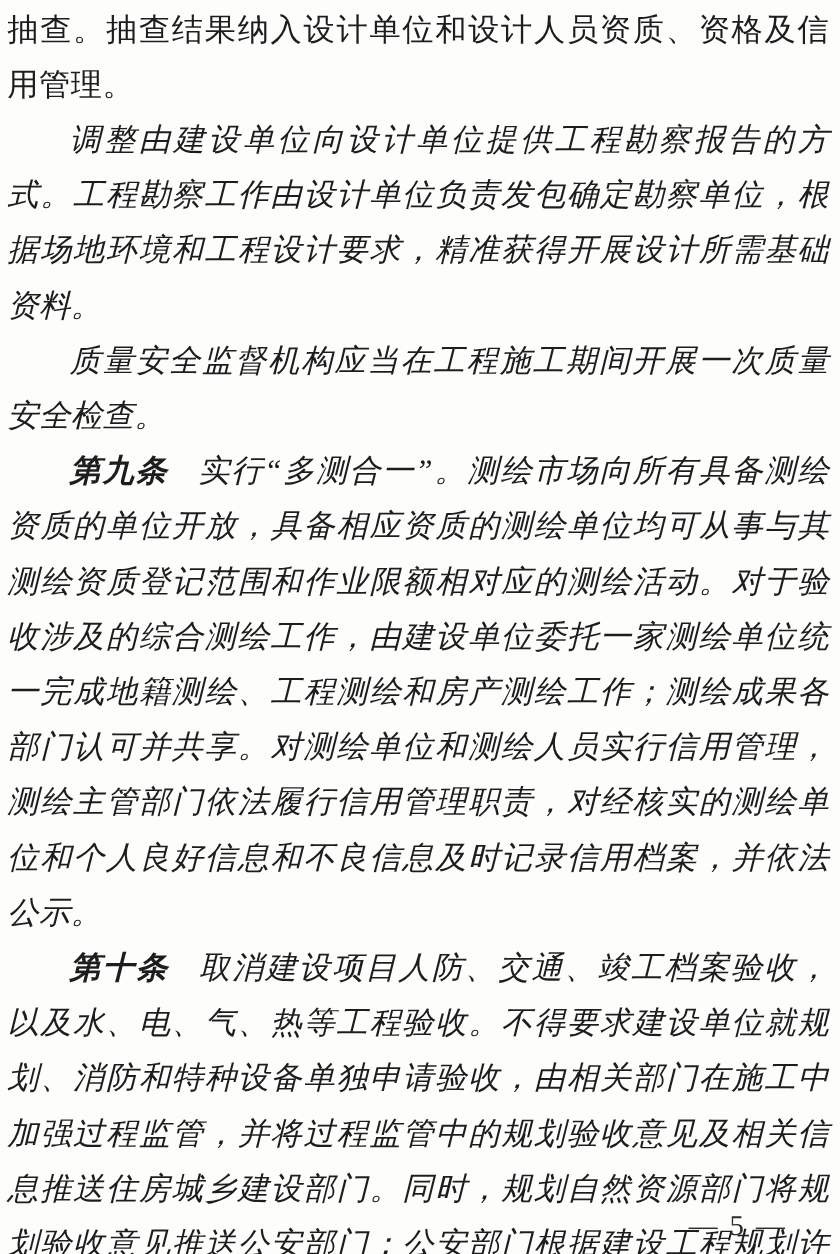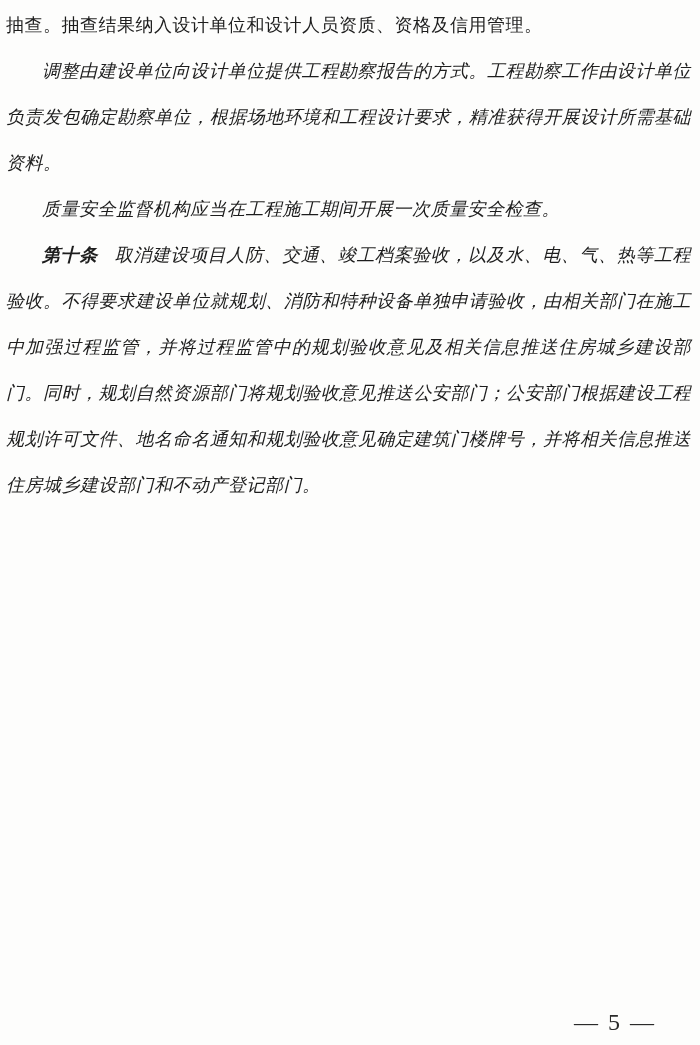--- a/index.html
+++ b/index.html
@@ -14,21 +14,21 @@
     margin: 0 auto;
     background: #fdfdfc;
     color: #1d1d1d;
     font-family: "Liberation Serif", "DejaVu Serif", serif;
     overflow: hidden;
     box-sizing: border-box;
     padding: 2px 9px 0 6px;
   }
   .doc-body p {
     margin: 0;
-    font-size: 18px;
+    font-size: 26px;
     line-height: 46px;
     text-align: justify;
     text-justify: inter-character;
     letter-spacing: 0.5px;
   }
   .doc-body p.indent {
     text-indent: 2em;
     font-style: italic;
   }
   .article-lead {
@@ -50,19 +50,20 @@
 
 <div class="scan-page">
   <div class="doc-body">
 
     <p>抽查。抽查结果纳入设计单位和设计人员资质、资格及信用管理。</p>
 
     <p class="indent">调整由建设单位向设计单位提供工程勘察报告的方式。工程勘察工作由设计单位负责发包确定勘察单位，根据场地环境和工程设计要求，精准获得开展设计所需基础资料。</p>
 
     <p class="indent">质量安全监督机构应当在工程施工期间开展一次质量安全检查。</p>
 
+    <p class="indent"><span class="article-lead">第九条</span><span>实行“多测合一”。测绘市场向所有具备测绘资质的单位开放，具备相应资质的测绘单位均可从事与其测绘资质登记范围和作业限额相对应的测绘活动。对于验收涉及的综合测绘工作，由建设单位委托一家测绘单位统一完成地籍测绘、工程测绘和房产测绘工作；测绘成果各部门认可并共享。对测绘单位和测绘人员实行信用管理，测绘主管部门依法履行信用管理职责，对经核实的测绘单位和个人良好信息和不良信息及时记录信用档案，并依法公示。</span></p>
 
     <p class="indent"><span class="article-lead">第十条</span><span>取消建设项目人防、交通、竣工档案验收，以及水、电、气、热等工程验收。不得要求建设单位就规划、消防和特种设备单独申请验收，由相关部门在施工中加强过程监管，并将过程监管中的规划验收意见及相关信息推送住房城乡建设部门。同时，规划自然资源部门将规划验收意见推送公安部门；公安部门根据建设工程规划许可文件、地名命名通知和规划验收意见确定建筑门楼牌号，并将相关信息推送住房城乡建设部门和不动产登记部门。</span></p>
 
   </div>
 
   <div class="page-footer">— 5 —</div>
 </div>
 
 </body></html>

